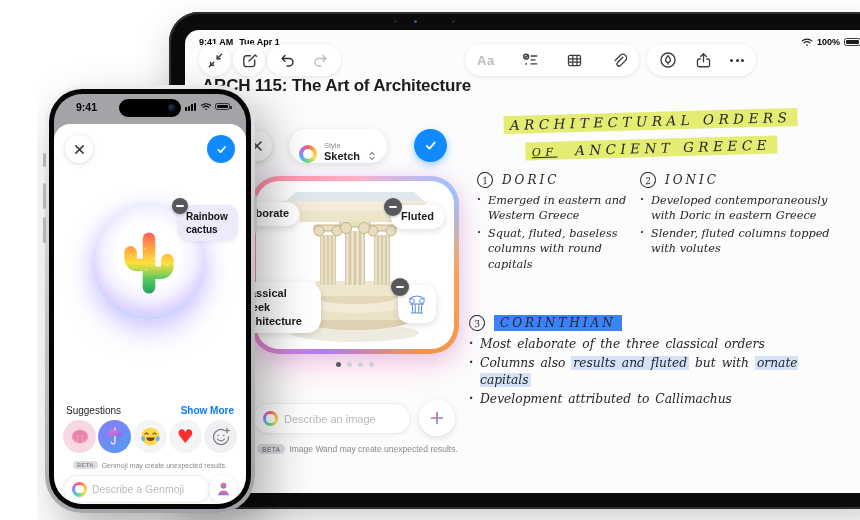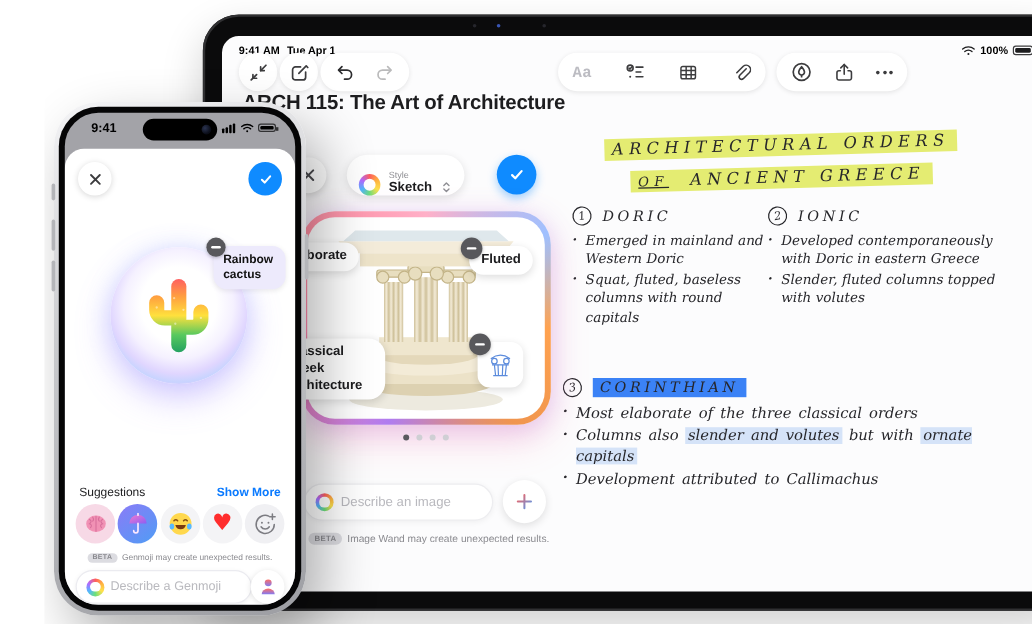--- a/index.html
+++ b/index.html
@@ -228,21 +228,21 @@
           </svg>
         </span>
         <span class="tb-ic ic-dis">
           <svg width="17" height="17" viewBox="0 0 18 18" fill="none" stroke="#2c2c2e" stroke-width="1.5" stroke-linecap="round" stroke-linejoin="round">
             <path d="M11.7 3.8 l3 3 -3 3"></path>
               <path d="M14.2 6.8 H7.2 a4 4 0 0 0 0 8 h2.2"></path>
           </svg>
         </span>
       </div>
 
-      <div class="tb-pill" style="left:280px; top:14px; gap:27px;font-family:Liberation Mono, monospace;">
+      <div class="tb-pill" style="left:280px; top:14px; gap:27px;">
         <span class="aa-label">Aa</span>
         <span class="tb-ic">
           <svg width="17" height="17" viewBox="0 0 18 18" fill="none" stroke="#3c3c3e" stroke-width="1.4" stroke-linecap="round">
             <circle cx="4.4" cy="5" r="2.6"></circle>
               <path d="M3.3 5 l.9 .9 1.6 -1.9"></path>
             <path d="M9.6 4.2 h6"></path>
               <circle cx="4.4" cy="12.6" r=".9" fill="#3c3c3e" stroke="none"></circle>
               <path d="M9.6 12.6 h6"></path>
               <path d="M9.6 8.4 h4.2"></path>
           </svg>
@@ -289,21 +289,21 @@
         <div><span class="hl-yellow">ARCHITECTURAL ORDERS</span></div>
         <div><span class="hl-yellow"><span class="of-word">OF</span>&nbsp; <span>ANCIENT GREECE</span></span></div>
       </div>
 
       <div class="hw hw-doric">
         <div class="hw-sec-title">
             <span class="circ-num">1</span>
             <span>DORIC</span>
           </div>
         <div class="hw-bullets">
-          <div class="b">Emerged in mainland and Western Doric</div>
+          <div class="b">Emerged in eastern and Western Greece</div>
           <div class="b">Squat, fluted, baseless columns with round capitals</div>
         </div>
       </div>
 
       <div class="hw hw-ionic">
         <div class="hw-sec-title">
             <span class="circ-num">2</span>
             <span>IONIC</span>
           </div>
         <div class="hw-bullets">
@@ -312,21 +312,21 @@
         </div>
       </div>
 
       <div class="hw hw-corinthian">
         <div class="hw-sec-title">
             <span class="circ-num">3</span>
             <span class="hl-orange">CORINTHIAN</span>
           </div>
         <div class="hw-bullets">
           <div class="b">Most elaborate of the three classical orders</div>
-          <div class="b"><span>Columns also </span><span class="hl-blue">slender and volutes</span><span> but with </span><span class="hl-blue">ornate capitals</span></div>
+          <div class="b"><span>Columns also </span><span class="hl-blue">results and fluted</span><span> but with </span><span class="hl-blue">ornate capitals</span></div>
           <div class="b">Development attributed to Callimachus</div>
         </div>
       </div>
 
       <div class="iw-close">
         <svg width="12" height="12" viewBox="0 0 12 12" stroke="#4a4a4e" stroke-width="1.7" stroke-linecap="round">
           <path d="M2 2 L10 10 M10 2 L2 10" fill="none"></path>
         </svg>
       </div>
 

